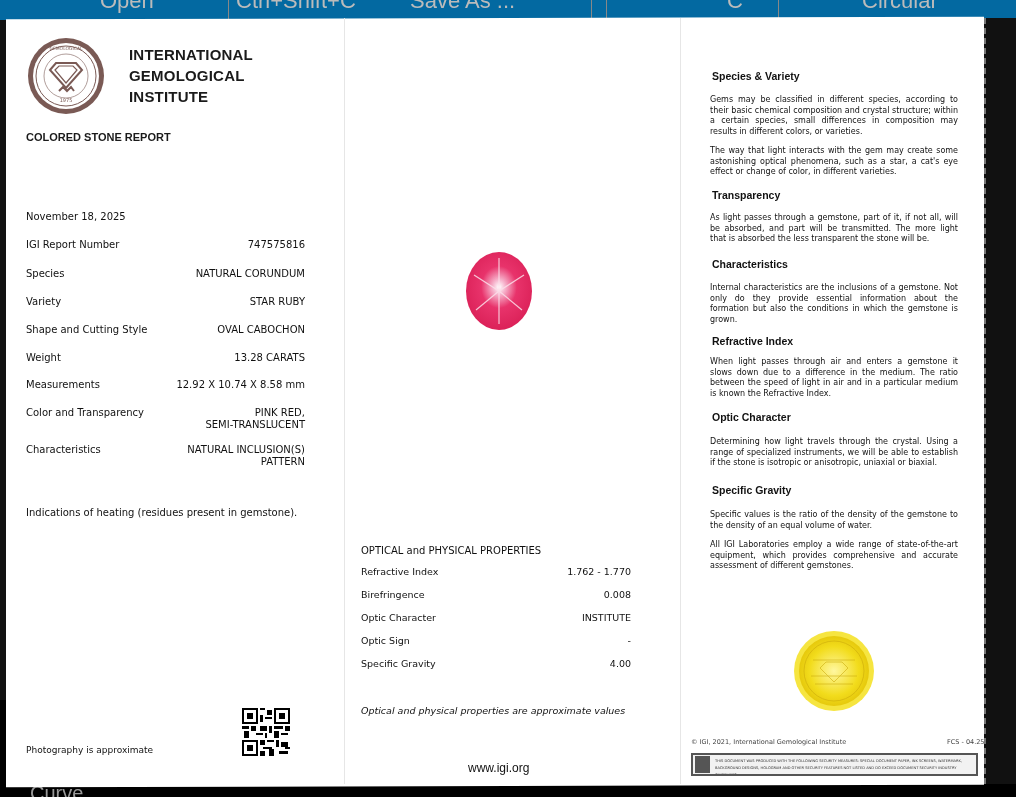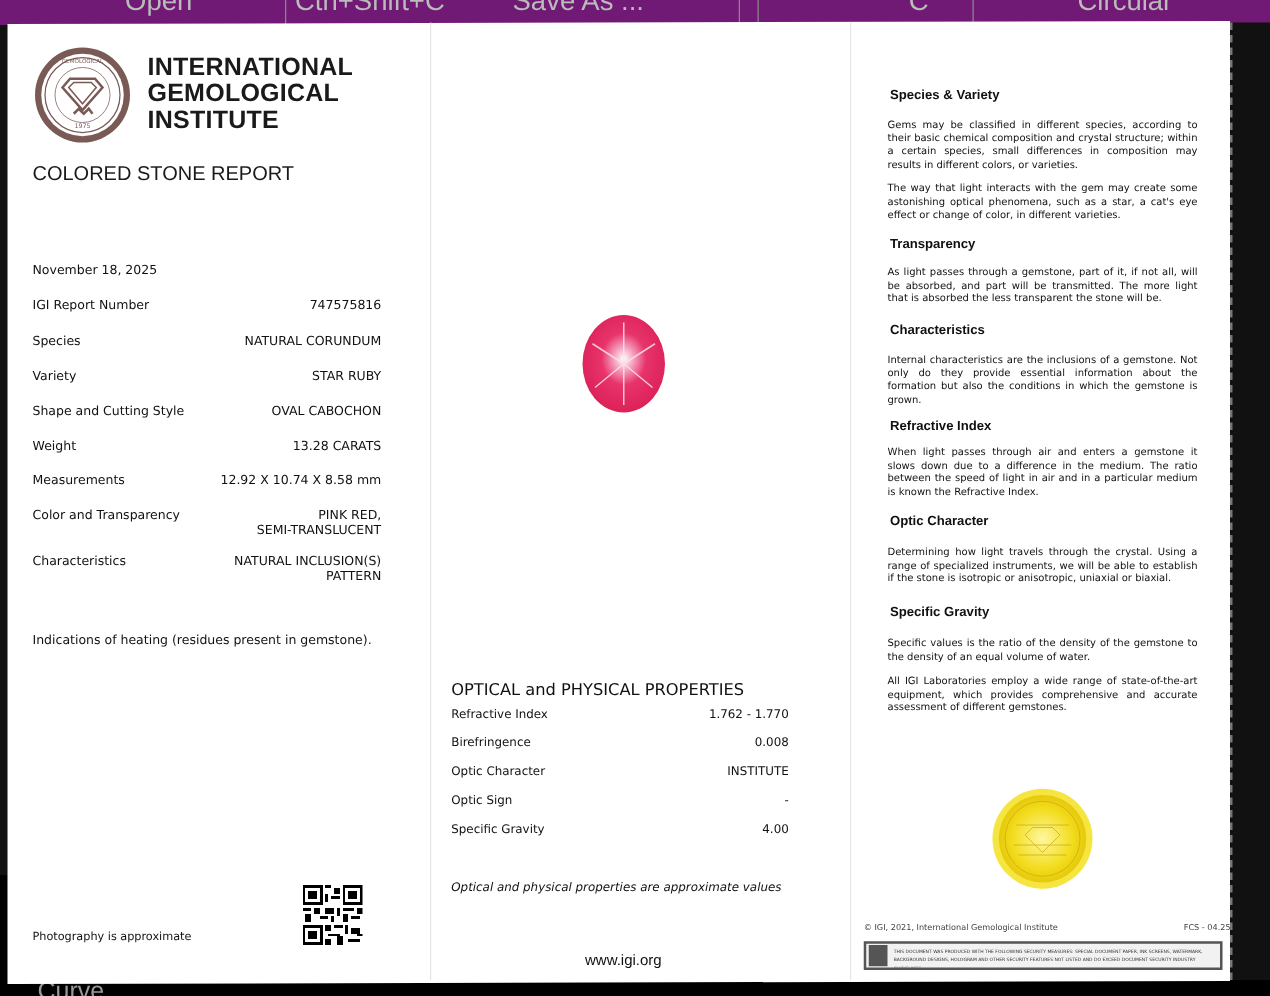--- a/index.html
+++ b/index.html
@@ -1,48 +1,48 @@
 <!DOCTYPE html>
 <html><head>
 <meta charset="utf-8">
 <style>
   html, body { margin:0; padding:0; }
   body { width:1016px; height:797px; background:#000; position:relative; overflow:hidden;
          font-family:"DejaVu Sans", sans-serif; color:#111; }
-  .topbar { position:absolute; left:0; top:0; width:1016px; height:20px; background:#701a75; color:#bbb;
+  .topbar { position:absolute; left:0; top:0; width:1016px; height:20px; background:#0369a1; color:#bbb;
             font-family:"Liberation Sans", sans-serif; font-size:22px; line-height:14px; overflow:hidden; }
   .topbar span { position:absolute; top:-6px; white-space:nowrap; }
   .topbar .sep { position:absolute; top:0; width:1px; height:20px; background:#888; }
   .bottombar { position:absolute; left:0; top:784px; width:1016px; height:13px; background:#000; color:#999;
                font-family:"Liberation Sans", sans-serif; font-size:20px; overflow:hidden; }
   .bottombar span { position:absolute; top:-2px; }
   .sheet { position:absolute; left:6px; top:18px; width:978px; height:768px; background:#fff;
            transform:skewY(-0.15deg); }
   .fold { position:absolute; top:18px; width:1px; height:766px; background:#e6e6e6; }
   .rightedge { position:absolute; left:984px; top:18px; width:32px; height:766px; background:#111;
                border-left:2px dashed #777; box-sizing:border-box; }
   .leftedge { position:absolute; left:0; top:20px; width:6px; height:680px; background:#111; }
 
   
   .seal { position:absolute; left:26px; top:36px; width:80px; height:80px; }
-  .org { position:absolute; left:118px; top:44px; font-family:"Liberation Sans", sans-serif; font-weight:bold;
-         font-size:20px; line-height:21px; letter-spacing:0.2px; color:#1a1a1a; }
-  .report-title { position:absolute; left:26px; top:131px; font-family:"Liberation Sans", sans-serif; font-weight:normal;
-                  font-size:16px; color:#1a1a1a; }
+  .org { position:absolute; left:129px; top:44px; font-family:"Liberation Sans", sans-serif; font-weight:bold;
+         font-size:15px; line-height:21px; letter-spacing:0.2px; color:#1a1a1a; }
+  .report-title { position:absolute; left:26px; top:131px; font-family:"Liberation Sans", sans-serif; font-weight:bold;
+                  font-size:11px; color:#1a1a1a; }
   .date { position:absolute; left:26px; top:211px; font-size:10px; }
   .field-row { position:absolute; left:26px; width:279px; font-size:10px; line-height:12px; }
   .field-row .lbl { position:absolute; left:0; top:0; }
   .field-row .val { position:absolute; right:0; top:0; text-align:right; white-space:pre-line; }
   .comments { position:absolute; left:26px; top:507px; font-size:10px; line-height:12.5px; }
   .photo-note { position:absolute; left:26px; top:745px; font-size:9px; }
   .qr { position:absolute; left:242px; top:708px; width:48px; height:48px; }
 
   
   .gem { position:absolute; left:464px; top:250px; width:70px; height:82px; }
-  .props-title { position:absolute; left:361px; top:545px; font-size:13px; }
+  .props-title { position:absolute; left:361px; top:545px; font-size:10px; }
   .prop-row { position:absolute; left:361px; width:270px; font-size:9.5px; }
   .prop-row .lbl { position:absolute; left:0; top:0; }
   .prop-row .val { position:absolute; right:0; top:0;text-align:center; }
   .props-note { position:absolute; left:361px; top:705px; font-size:9.5px; font-style:italic; }
   .website { position:absolute; left:468px; top:761px; font-family:"Liberation Sans", sans-serif; font-weight:normal; font-size:12px; }
 
   
   .sec-h { position:absolute; left:712px; font-family:"Liberation Sans", sans-serif; font-weight:bold; font-size:10.5px; }
   .sec-p { position:absolute; left:710px; width:248px; font-size:8px; line-height:10.6px; text-align:justify; }
   .gold-seal { position:absolute; left:793px; top:630px; width:82px; height:82px; }

